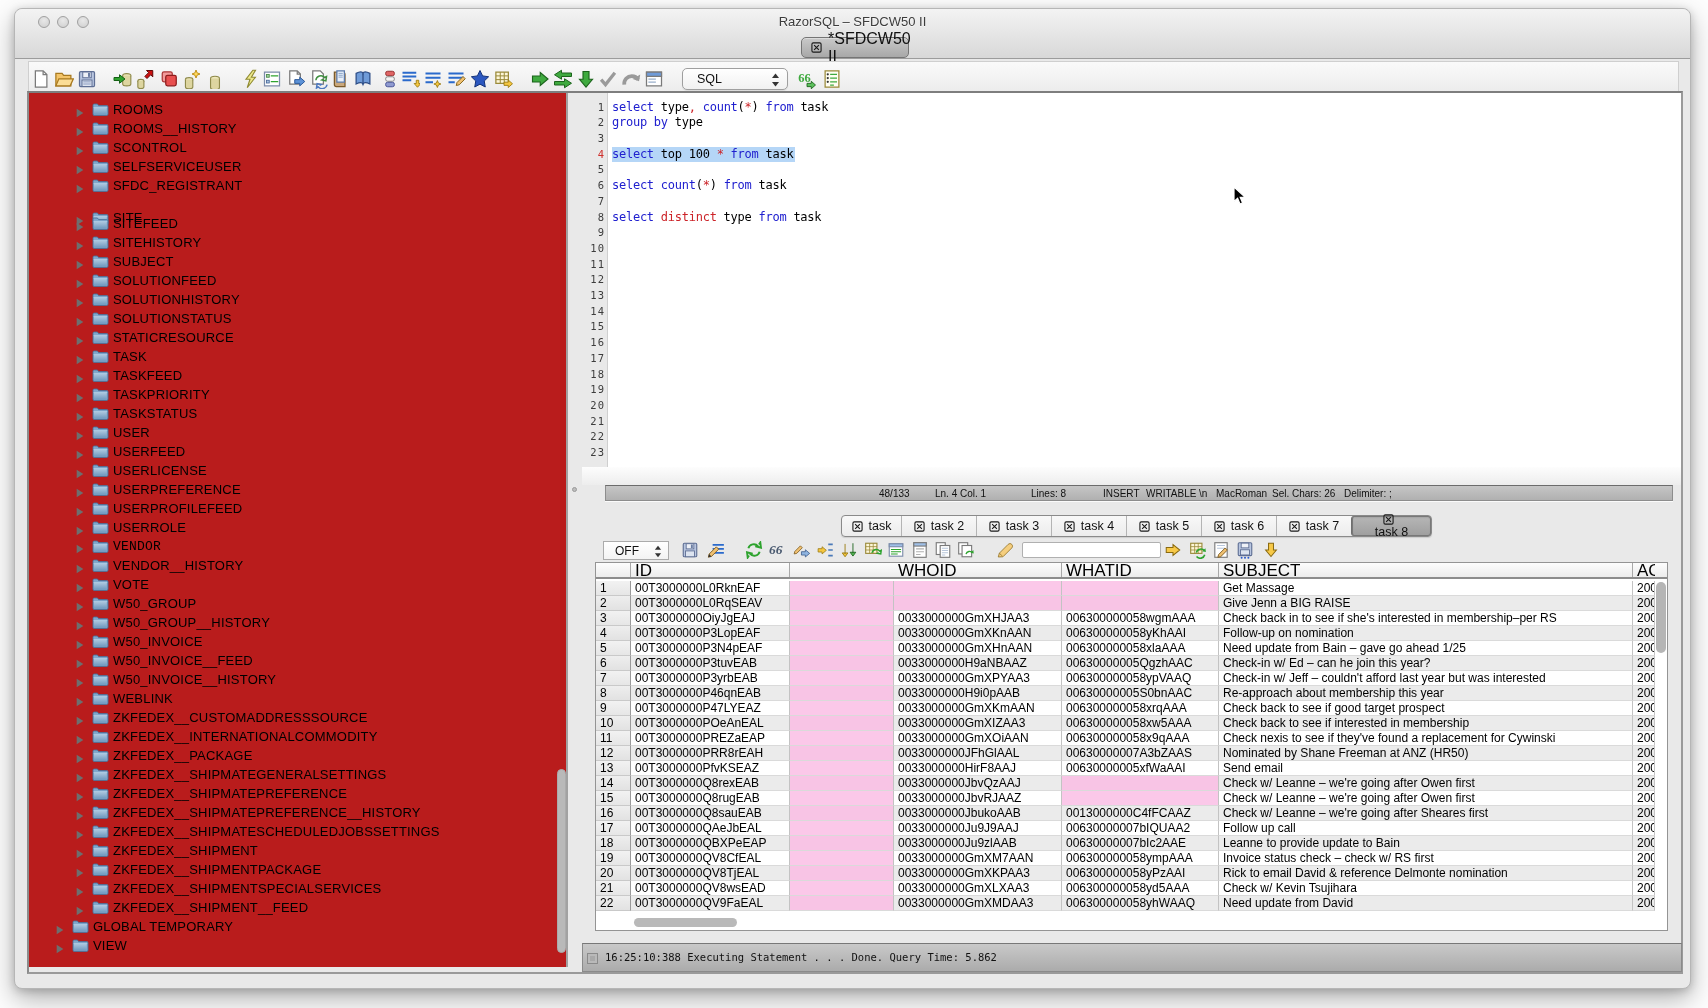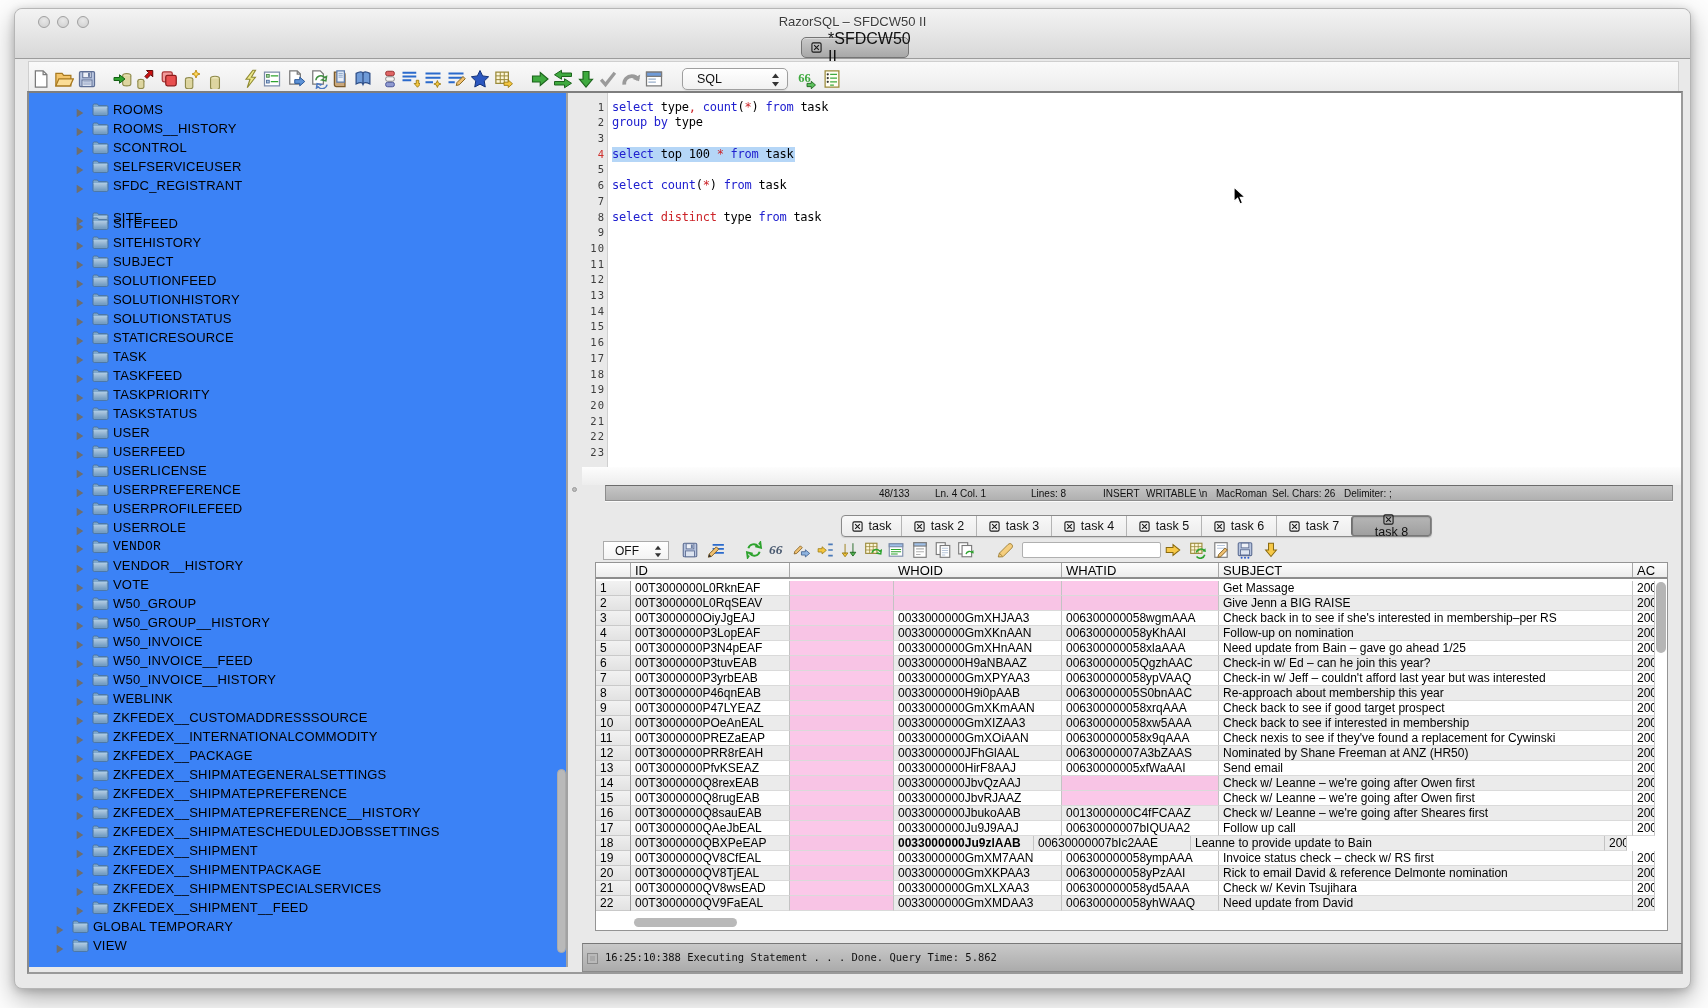--- a/index.html
+++ b/index.html
@@ -54,21 +54,21 @@
   
   #main-inset {
     position:absolute; left:12px; top:82px; width:1656px; height:883px;
     border:2px solid #7e7e7e; border-bottom-color:#9a9a9a; border-left-color:#8c8c8c; border-right-color:#9a9a9a;
     background:#e9e9e9;
   }
 
   
   #tree-panel {
     position:absolute; left:14px; top:84px; width:539px; height:874px;
-    background:#3b82f6; border-right:2px solid #a2a2a2;
+    background:#b91c1c; border-right:2px solid #a2a2a2;
   }
   #tree-items { position:absolute; left:0px; top:0px; width:100%; }
   .titem { position:absolute; height:19px; display:flex; align-items:center; }
   .titem .tri { width:10px; height:11px; flex:none; }
   .titem .folder { width:17px; height:14px; flex:none; margin-left:7px; }
   .titem .tlabel { margin-left:4px; font-size:13px; color:#000; letter-spacing:.2px; white-space:pre; }
   #tree-scrollthumb {
     position:absolute; left:528px; top:676px; width:9px; height:184px;
     background:#b9b9b9; border-radius:5px; border:1px solid #ababab;
   }
@@ -137,21 +137,21 @@
     font-size:11px; padding:0 4px; color:#000; outline:none; font-family:"Liberation Sans",sans-serif;
   }
 
   
   #results-table {
     position:absolute; left:580px; top:553px; width:1073px; height:369px;
     background:#fff; border:1px solid #949494;
   }
   #rt-header { position:absolute; left:0; top:0; width:1071px; height:16px; background:linear-gradient(#fdfdfd,#ececec); border-bottom:2px solid #8c8c8c; display:flex; }
   #rt-header .hcell {
-    font-size:13px; color:#000; padding-left:4px; line-height:15px;
+    font-size:17px; color:#000; padding-left:4px; line-height:15px;
     border-right:1px solid #a8a8a8; overflow:hidden; white-space:nowrap; flex:none;
   }
   #rt-rows { position:absolute; left:0; top:18px; width:1071px; }
   .rrow { display:flex; height:15px; }
   .rrow .cell {
     flex:none; font-size:12px; color:#000; padding-left:4px; line-height:14.5px;
     border-right:1px solid #c3c3c3; border-bottom:1px solid #dadada;
     overflow:hidden; white-space:pre;
   }
   .rrow .numcell { background:linear-gradient(#f2f2f2,#e6e6e6); border-right:1px solid #9a9a9a; border-bottom:1px solid #c9c9c9; }
@@ -1497,21 +1497,21 @@
           <div class="cell nullcell" style="width: 104px;"></div>
           <div class="cell" style="width: 168px;">0033000000Ju9J9AAJ</div>
           <div class="cell" style="width: 157px;">00630000007bIQUAA2</div>
           <div class="cell" style="width: 414px;">Follow up call</div>
           <div class="cell" style="width: 22px;">2009</div>
         </div>
         <div class="rrow even">
           <div class="cell numcell" style="width: 35px;">18</div>
           <div class="cell" style="width: 159px;">00T3000000QBXPeEAP</div>
           <div class="cell nullcell" style="width: 104px;"></div>
-          <div class="cell" style="width: 140px; font-weight: bold;">0033000000Ju9zlAAB</div>
+          <div class="cell" style="width: 168px;">0033000000Ju9zlAAB</div>
           <div class="cell" style="width: 157px;">00630000007bIc2AAE</div>
           <div class="cell" style="width: 414px;">Leanne to provide update to Bain</div>
           <div class="cell" style="width: 22px;">2009</div>
         </div>
         <div class="rrow odd">
           <div class="cell numcell" style="width: 35px;">19</div>
           <div class="cell" style="width: 159px;">00T3000000QV8CfEAL</div>
           <div class="cell nullcell" style="width: 104px;"></div>
           <div class="cell" style="width: 168px;">0033000000GmXM7AAN</div>
           <div class="cell" style="width: 157px;">006300000058ympAAA</div>

